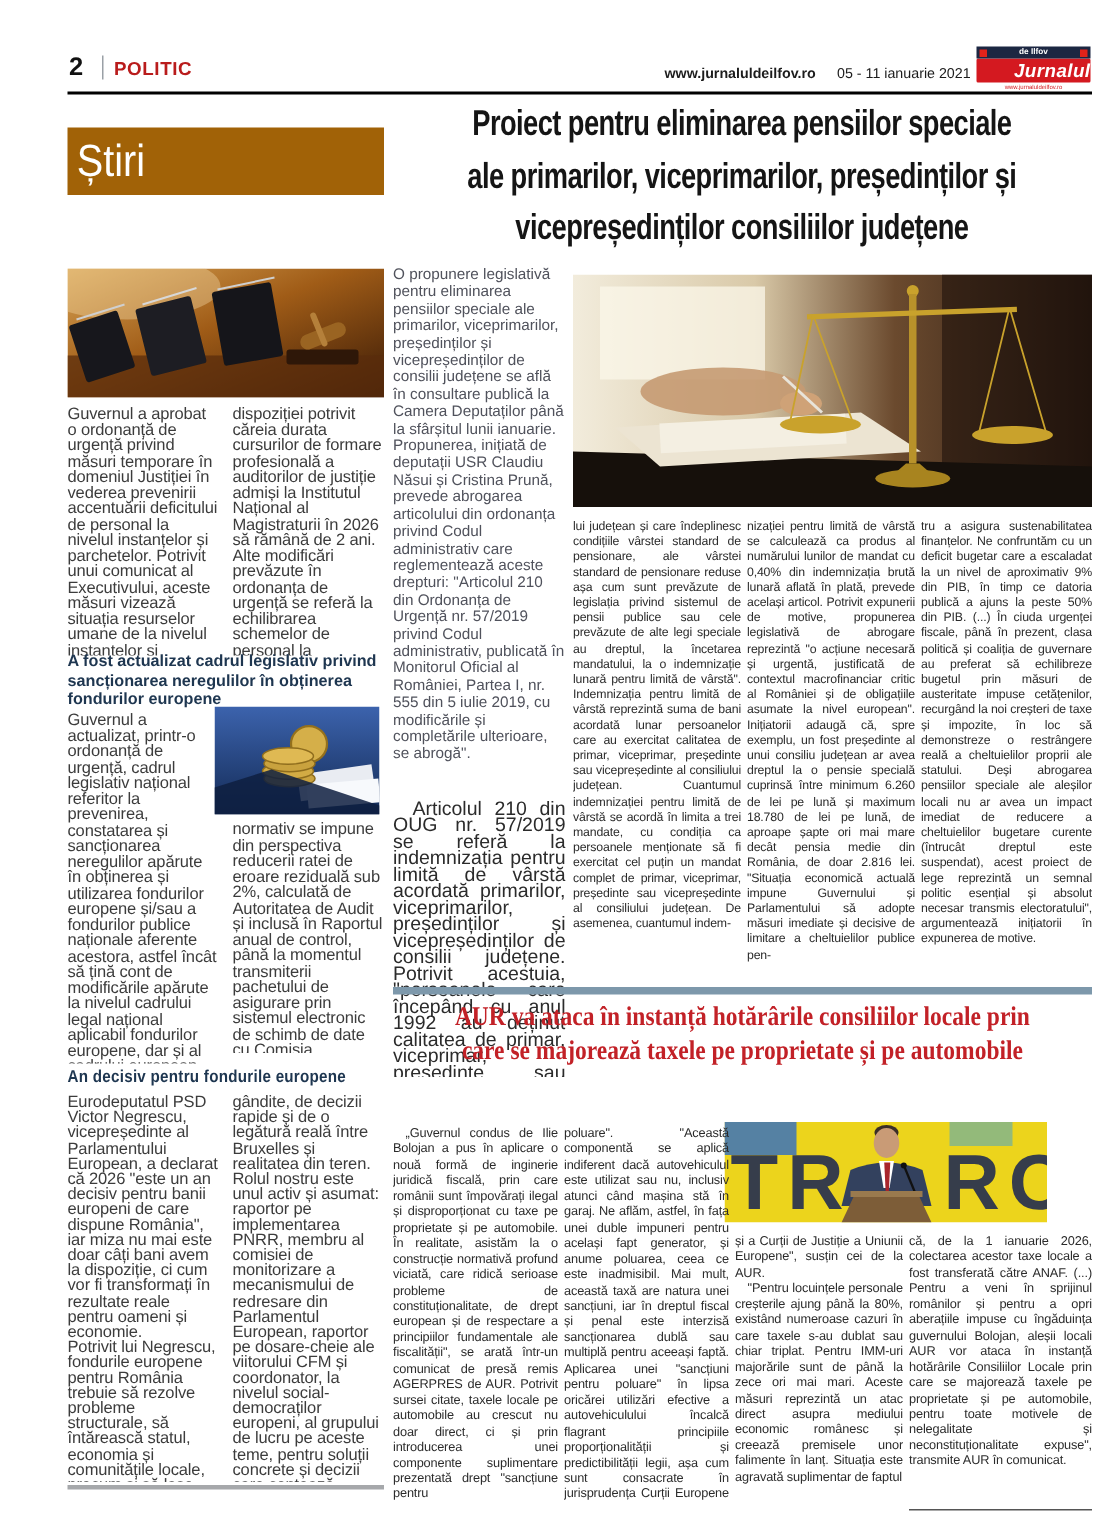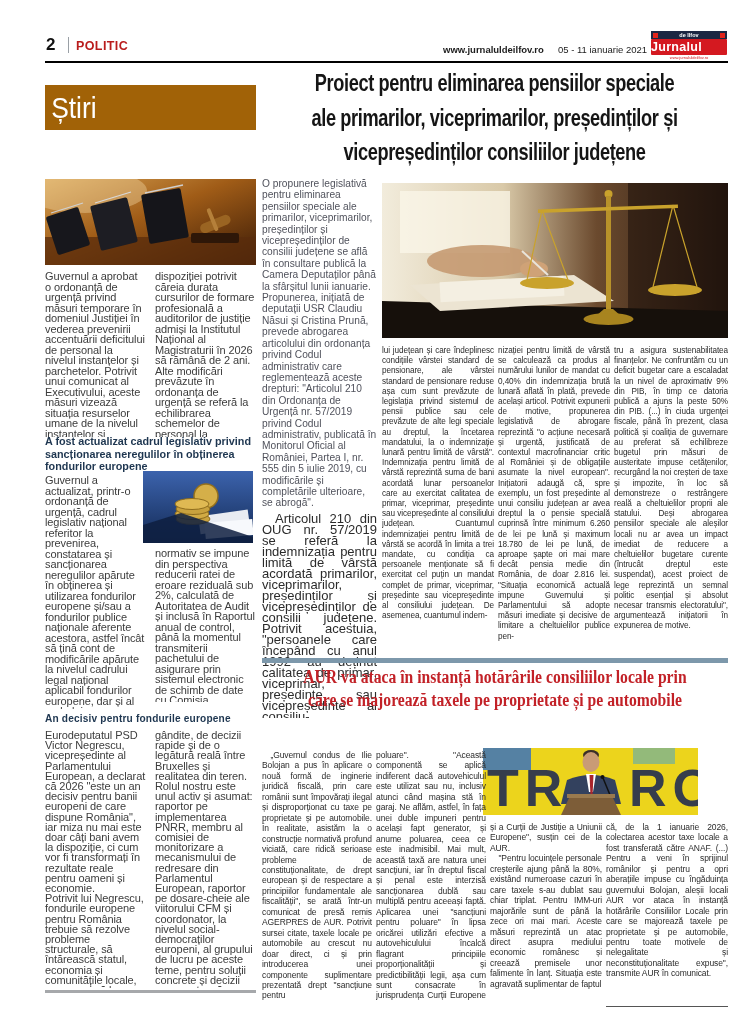--- a/index.html
+++ b/index.html
@@ -15,21 +15,21 @@
   .head-sep{left:68px;top:37px;width:1px;height:16px;background:#9aa0a6}
   .section{left:76px;top:39px;font-size:12.5px;font-weight:bold;color:#b91c1c;letter-spacing:.4px}
   .site{left:443px;top:44px;font-size:9.5px;font-weight:bold;color:#1c1c1c}
   .date{left:558px;top:44px;font-size:9.5px;color:#1c1c1c}
   .logo{left:651px;top:31px;width:76px;height:29px}
   .logo-top{height:8px;background:#1c2742;color:#fff;font-size:5.5px;font-weight:bold;
             text-align:center;line-height:8px;position:relative}
   .logo-top i{position:absolute;top:1.5px;width:5px;height:5px;background:#e2231a}
   .logo-top i.l{left:2px}.logo-top i.r{right:2px}
   .logo-main{height:16px;background:#d41920;color:#fff;font-size:12.5px;font-weight:bold;
-             text-align:left;line-height:16px;letter-spacing:.3px;border-radius:1px}
+             font-style:italic;text-align:right;line-height:16px;letter-spacing:.3px;border-radius:1px}
   .logo-sub{height:5px;color:#d41920;font-size:4px;text-align:center;line-height:5px;overflow:hidden}
   .head-rule{left:45px;top:61px;width:683px;height:2px;background:#000}
 
   
   .sidebar{left:45px;top:85px;width:211px;height:925px}
   .stiri-box{left:0;top:0;width:211px;height:45px;background:#a16207}
   .stiri-box span{display:inline-block;color:#fff;font-size:30px;font-weight:400;
                   padding:6px 0 0 7px;transform:scaleX(.88);transform-origin:0 50%}
   .bh{width:211px;font-size:10.8px;font-weight:bold;line-height:12.6px;color:#1e3650}
   .h3fit{white-space:nowrap;width:118%;transform:scaleX(.88);transform-origin:0 50%;
@@ -37,21 +37,21 @@
   .btxt{font-size:11px;line-height:10.5px;width:101px;color:#3c3c3c}
   .b3{line-height:10.2px}
   .side-rule{left:0;top:905px;width:211px;height:3px;background:#a6a8ab}
 
   
   .main{left:262px;top:66px;width:466px;height:592px}
   .mtitle{left:0;top:0;width:132%;margin-left:-16%;transform:scaleX(.758);transform-origin:50% 0;
           text-align:center;font-size:24px;line-height:34.5px;font-weight:bold;color:#151515;
           letter-spacing:-.5px;white-space:pre}
   .mcol1{left:0;top:112px;width:115px;height:540px;overflow:hidden}
-  .mlead{font-size:10.2px;line-height:11.4px;color:#50525c;margin-bottom:4px;white-space:pre-line}
+  .mlead{font-size:10.2px;line-height:11.4px;color:#50525c;margin-bottom:24px;white-space:pre-line}
   .mc1b{font-size:13px;line-height:11px;color:#2b2b2b;text-align:justify;white-space:pre-line}
   .photo1{left:120px;top:117px;width:346px;height:155px;overflow:hidden}
   .mcol{top:280px;width:112px;height:318px;font-size:8.2px;line-height:10.2px;color:#2b2b2b}
   .mc2{left:120px}.mc3{left:236px}.mc4{left:352px;width:114px}
   .divider{left:262px;top:658px;width:466px;height:5px;background:#7d98ab}
 
   
   .aur{left:262px;top:666px;width:466px;height:352px}
   .atitle{left:0;top:0;width:115%;margin-left:-7.5%;transform:scaleX(.87);transform-origin:50% 0;
           text-align:center;font-family:"Liberation Serif",serif;font-size:18px;line-height:22.5px;

